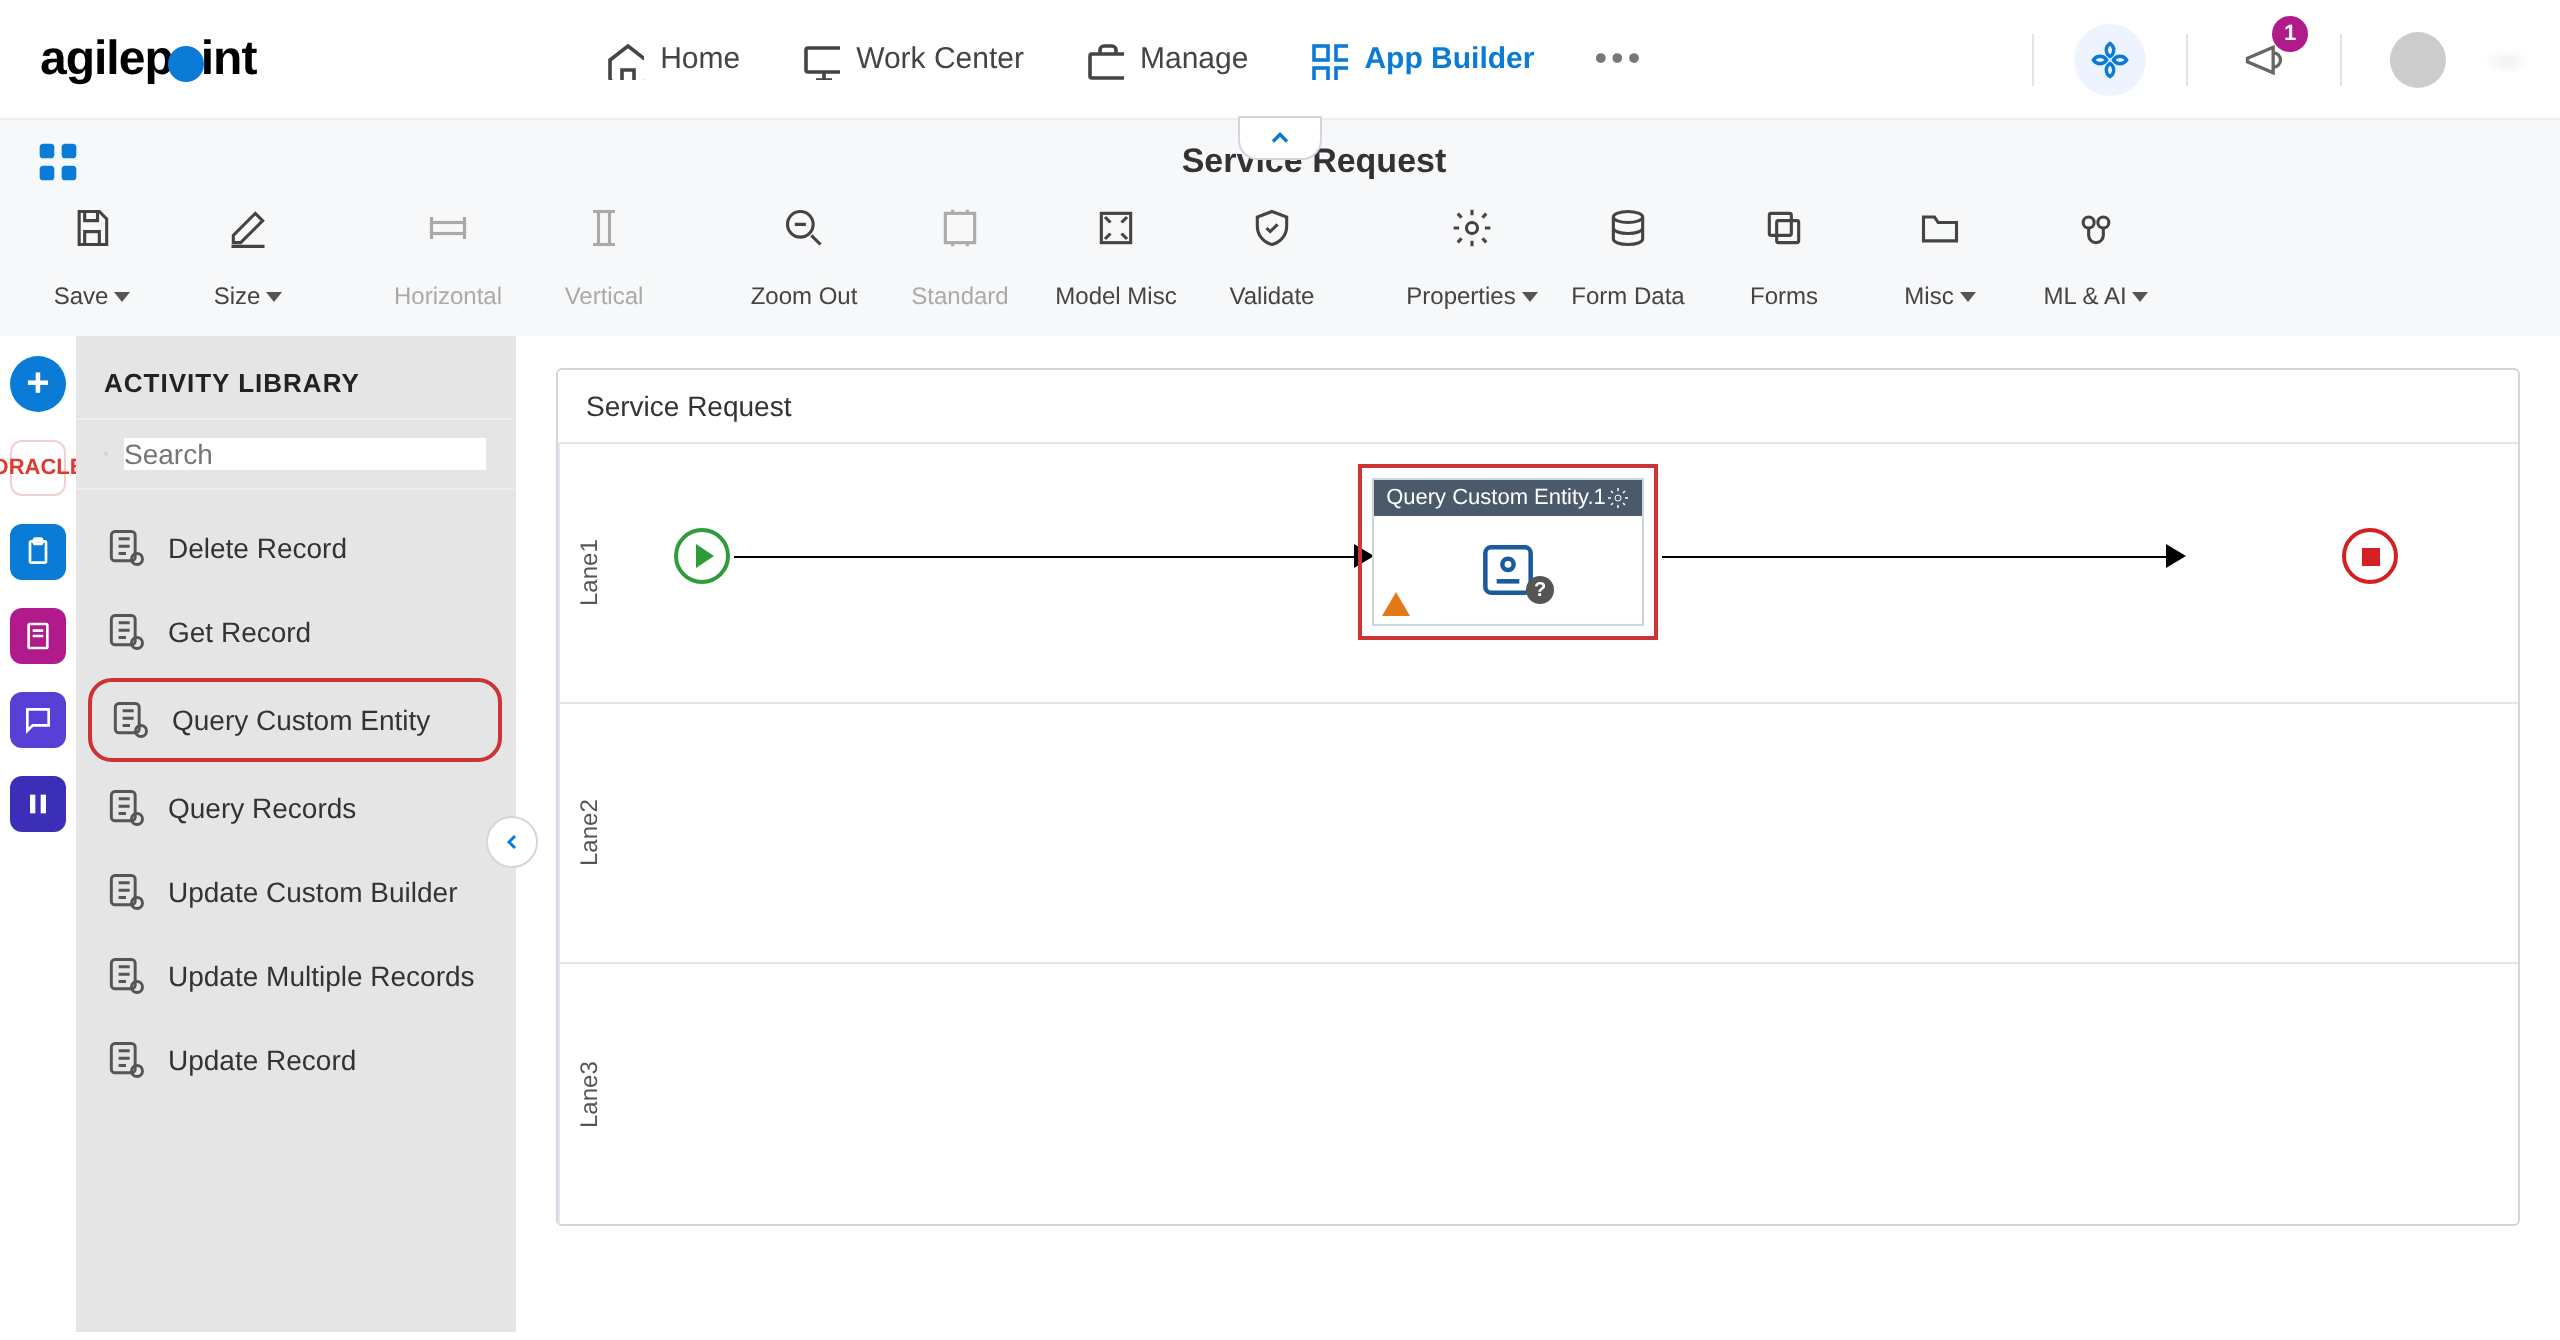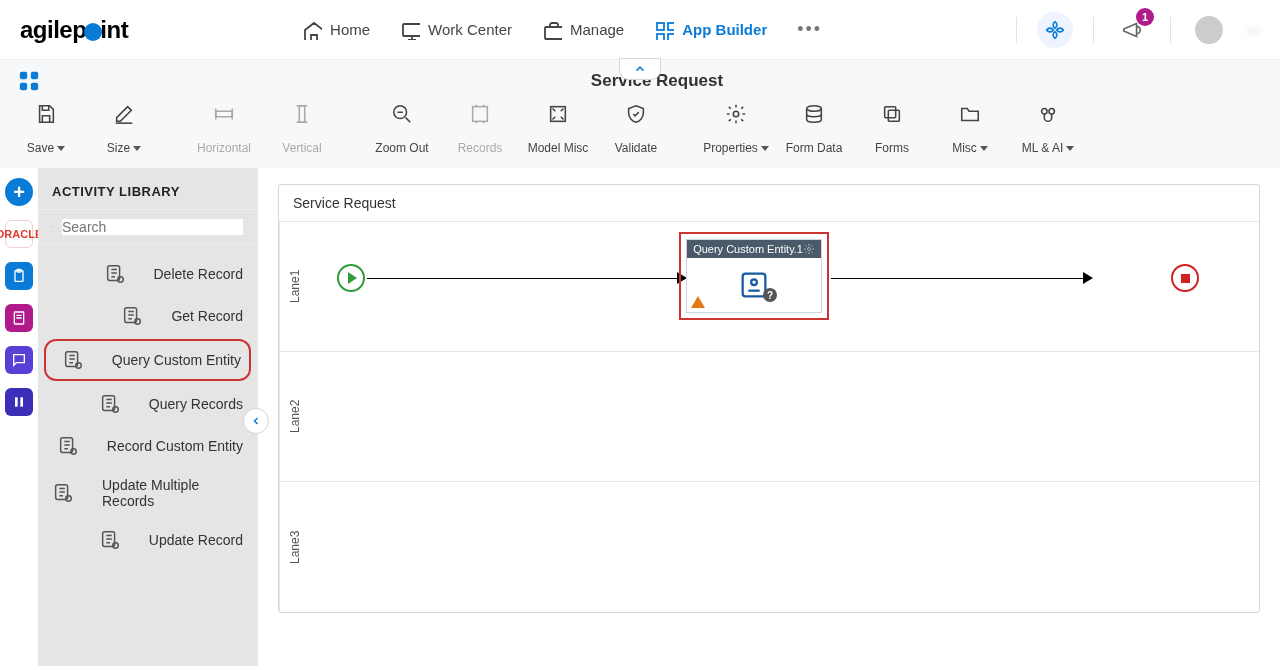--- a/index.html
+++ b/index.html
@@ -49,21 +49,21 @@
 .dock-item.dpurp { background: #3a2fb6; color: #fff; }
 
 
 .sidebar { width: 220px; border-right: 1px solid #e3e6ea; background: #e5e5e5; display: flex; flex-direction: column; position: relative; }
 .side-collapse { position: absolute; right: -12px; top: 240px; width: 26px; height: 26px; border: 1px solid #d0d7de; border-radius: 50%; background: #fff; display: flex; align-items: center; justify-content: center; color: #0a7bd6; cursor: pointer; font-size: 14px; }
 .side-title { padding: 16px 14px 10px; font-weight: 700; font-size: 13px; color: #222; letter-spacing: 0.5px; }
 .search-box { display: flex; align-items: center; gap: 8px; padding: 8px 14px; border-top: 1px solid #eee; border-bottom: 1px solid #eee; }
 .search-box svg { width: 18px; height: 18px; stroke: #888; fill: none; stroke-width: 2; }
 .search-box input { border: none; outline: none; flex: 1; font-size: 14px; color: #444; }
 .act-list { padding: 8px 0; overflow-y: auto; }
-.act-item { display: flex; align-items: center; gap: 28px; padding: 10px 14px; cursor: pointer; font-size: 14px; color: #333; justify-content: flex-end; }
+.act-item { display: flex; align-items: center; gap: 10px; padding: 10px 14px; cursor: pointer; font-size: 14px; color: #333; }
 .act-item.selected { border: 2px solid #c33; border-radius: 12px; margin: 2px 6px; padding: 8px 8px; }
 .act-icon { width: 22px; height: 22px; flex-shrink: 0; display: flex; align-items: center; justify-content: center; color: #555; }
 .act-icon svg { width: 22px; height: 22px; stroke: currentColor; fill: none; stroke-width: 1.6; }
 
 
 .canvas-wrap { flex: 1; padding: 16px 20px; overflow: auto; background: #fff; }
 .canvas-card { border: 1px solid #d0d7de; border-radius: 3px; }
 .canvas-header { padding: 10px 14px; font-size: 14px; color: #333; border-bottom: 1px solid #e3e6ea; }
 .lanes { }
 .lane { display: flex; border-bottom: 1px solid #e3e6ea; min-height: 130px; }
@@ -73,21 +73,21 @@
 
 .flow-line { position: absolute; top: 56px; height: 0; border-top: 1.5px solid #000; }
 .arrow-head { position: absolute; width: 0; height: 0; border-top: 6px solid transparent; border-bottom: 6px solid transparent; border-left: 10px solid #000; top: 50px; }
 .start-node { position: absolute; left: 28px; top: 42px; width: 28px; height: 28px; border: 2px solid #2e9c3a; border-radius: 50%; display: flex; align-items: center; justify-content: center; }
 .start-node::after { content: ""; width: 0; height: 0; border-top: 6px solid transparent; border-bottom: 6px solid transparent; border-left: 9px solid #2e9c3a; margin-left: 3px; }
 .end-node { position: absolute; right: 60px; top: 42px; width: 28px; height: 28px; border: 2px solid #d32121; border-radius: 50%; display: flex; align-items: center; justify-content: center; }
 .end-node::after { content: ""; width: 9px; height: 9px; background: #d32121; }
 
 .activity-box { position: absolute; left: 370px; top: 10px; width: 150px; border: 2px solid #c33; padding: 5px; }
 .activity-inner { border: 1px solid #ccd3db; }
-.activity-title { background: #4a5a6a; color: #fff; font-size: 11px; padding: 3px 6px; display: flex; align-items: center; justify-content: flex-end; }
+.activity-title { background: #4a5a6a; color: #fff; font-size: 11px; padding: 3px 6px; display: flex; align-items: center; justify-content: center; }
 .activity-title svg { width: 12px; height: 12px; fill: #fff; stroke: #fff; }
 .activity-body { height: 54px; display: flex; align-items: center; justify-content: center; position: relative; background: #fff; }
 .activity-body svg { width: 34px; height: 34px; stroke: #1a5aa0; fill: none; stroke-width: 1.6; }
 .warn-tri { position: absolute; left: 4px; bottom: 4px; width: 0; height: 0; border-left: 7px solid transparent; border-right: 7px solid transparent; border-bottom: 12px solid #e27a1a; }
 .help-dot { position: absolute; right: 44px; bottom: 10px; width: 14px; height: 14px; border-radius: 50%; background: #555; color: #fff; font-size: 10px; display: flex; align-items: center; justify-content: center; font-weight: 700; }
 </style>
 </head>
 <body>
 
 <div class="hdr">
@@ -215,21 +215,21 @@
     <span class="lbl">
           <span>Zoom Out</span>
         </span>
       </div>
       <div class="tbtn disabled">
         <svg viewBox="0 0 24 24">
           <rect x="4" y="4" width="16" height="16"></rect>
           <path d="M8 4v-2M16 4v-2M8 20v2M16 20v2"></path>
         </svg>
     <span class="lbl">
-          <span>Records</span>
+          <span>Standard</span>
         </span>
       </div>
       <div class="tbtn">
         <svg viewBox="0 0 24 24">
           <rect x="4" y="4" width="16" height="16"></rect>
           <path d="M9 9l-3-3M15 9l3-3M9 15l-3 3M15 15l3 3"></path>
         </svg>
     <span class="lbl">
           <span>Model Misc</span>
         </span>
@@ -380,21 +380,21 @@
    <span>Query Records</span>
         </div>
         <div class="act-item">
           <span class="act-icon">
             <svg viewBox="0 0 24 24">
               <rect x="4" y="3" width="13" height="16" rx="2"></rect>
               <path d="M8 7h6M8 11h6M8 15h4"></path>
               <circle cx="18" cy="18" r="3"></circle>
             </svg>
           </span>
-   <span>Record Custom Entity</span>
+   <span>Update Custom Builder</span>
         </div>
         <div class="act-item">
           <span class="act-icon">
             <svg viewBox="0 0 24 24">
               <rect x="4" y="3" width="13" height="16" rx="2"></rect>
               <path d="M8 7h6M8 11h6M8 15h4"></path>
               <circle cx="18" cy="18" r="3"></circle>
             </svg>
           </span>
    <span>Update Multiple Records</span>

